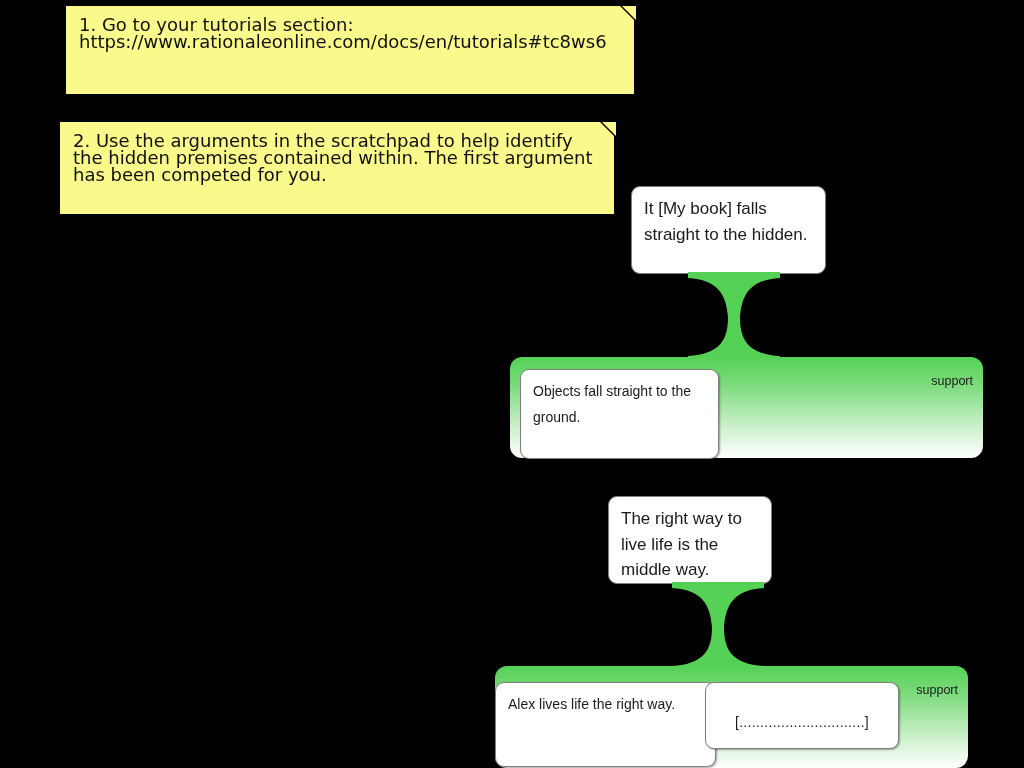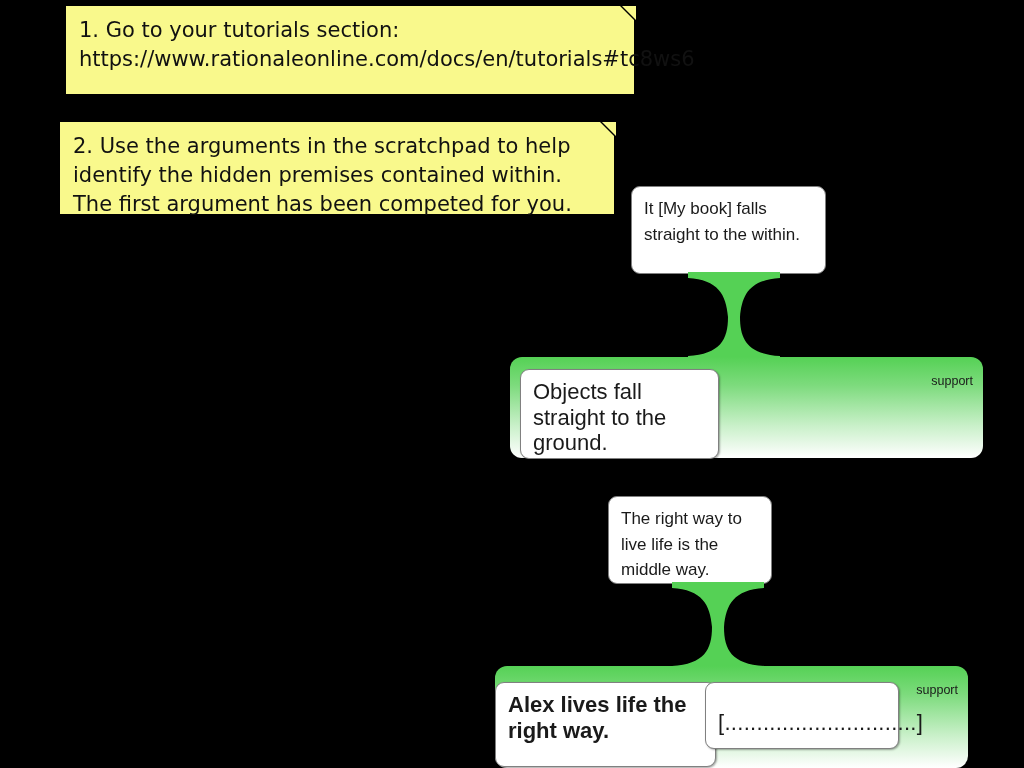--- a/index.html
+++ b/index.html
@@ -16,22 +16,22 @@
     font-family: "Liberation Sans", sans-serif;
   }
 
   
   .note {
     position: absolute;
     background: #f9f98c;
     border: 2px solid #000000;
     box-sizing: border-box;
     font-family: "DejaVu Sans", sans-serif;
-    font-size: 21px;
-    line-height: 29px;
+    font-size: 18px;
+    line-height: 17px;
     color: #111111;
     padding: 10px 14px 10px 13px;
   }
   .note-text { white-space: pre-line; display: block; }
   
   .note-fold {
     position: absolute;
     top: -2px;
     right: -2px;
     width: 18px;
@@ -94,31 +94,31 @@
   #group-2 { left: 475px; top: 666px; width: 473px; height: 102px; }
 
   
   .premise {
     position: absolute;
     background: #ffffff;
     border: 1px solid #808080;
     border-radius: 9px;
     box-sizing: border-box;
     font-family: "Liberation Sans", sans-serif;
-    font-size: 22px;
+    font-size: 14px;
     line-height: 25.5px;
     color: #1a1a1a;
     padding: 9px 12px;
     box-shadow: 1px 1px 2px rgba(0,0,0,0.35);
   }
   .premise-text { display: block; white-space: pre-line; }
 
   #premise-1a { left: 10px; top: 12px; width: 199px; height: 90px; }
   #premise-1b { left: 212px; top: 12px; width: 195px; height: 66px; }
-  #premise-2a { left: 0; top: 16px; width: 221px; height: 85px; font-weight: bold; }
+  #premise-2a { left: 0; top: 16px; width: 221px; height: 85px; }
   #premise-2b { left: 210px; top: 16px; width: 194px; height: 67px; }
   .placeholder-text {
     display: block;
     text-align: center;
     padding-top: 18px;
     letter-spacing: 0.3px;
   }
 
   
   .connector {
@@ -136,21 +136,21 @@
   <span class="note-text">1. Go to your tutorials section:
 https://www.rationaleonline.com/docs/en/tutorials#tc8ws6</span>
 </div>
 
 <div class="note" id="note-2">
   <span class="note-fold"></span>
   <span class="note-text">2. Use the arguments in the scratchpad to help identify the hidden premises contained within. The first argument has been competed for you.</span>
 </div>
 
 <div class="claim" id="claim-book">
-  <span class="claim-text">It [My book] falls straight to the within.</span>
+  <span class="claim-text">It [My book] falls straight to the hidden.</span>
 </div>
 
 <svg class="connector" id="connector-1" viewBox="0 0 92 90" preserveAspectRatio="none">
   <path d="M0,0 L92,0 L92,6 C62,8 54,22 52,45 C52,68 60,82 92,84 L92,90 L0,90 L0,84 C32,82 40,68 40,45 C38,22 30,8 0,6 Z" fill="#55d155"></path>
 </svg>
 
 <div class="support-group" id="group-1">
   <span class="support-label">support</span>
   <div class="premise" id="premise-1a">
     <span class="premise-text">Objects fall straight to the ground.</span>

